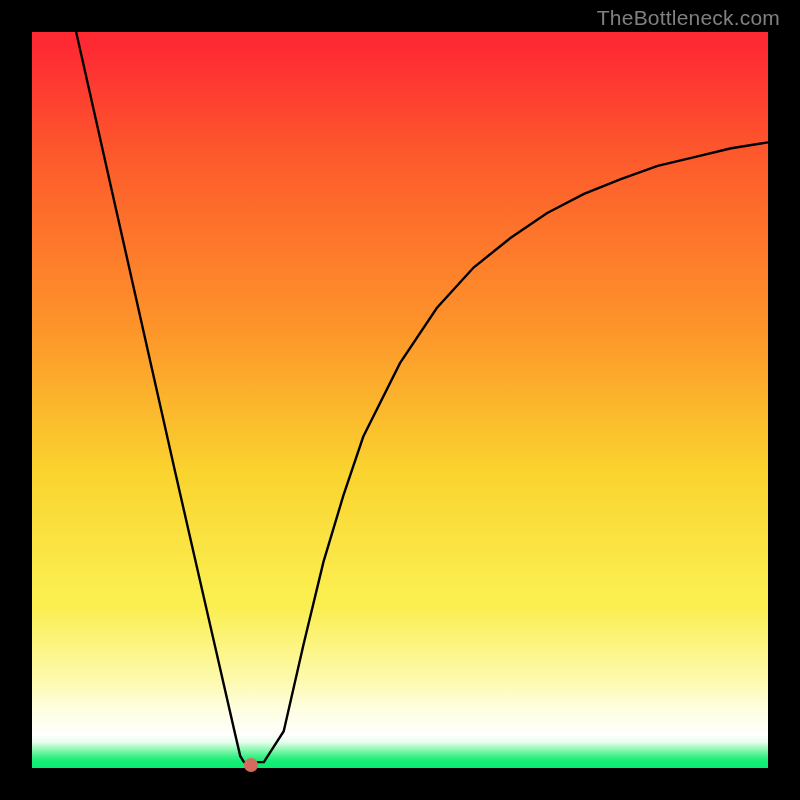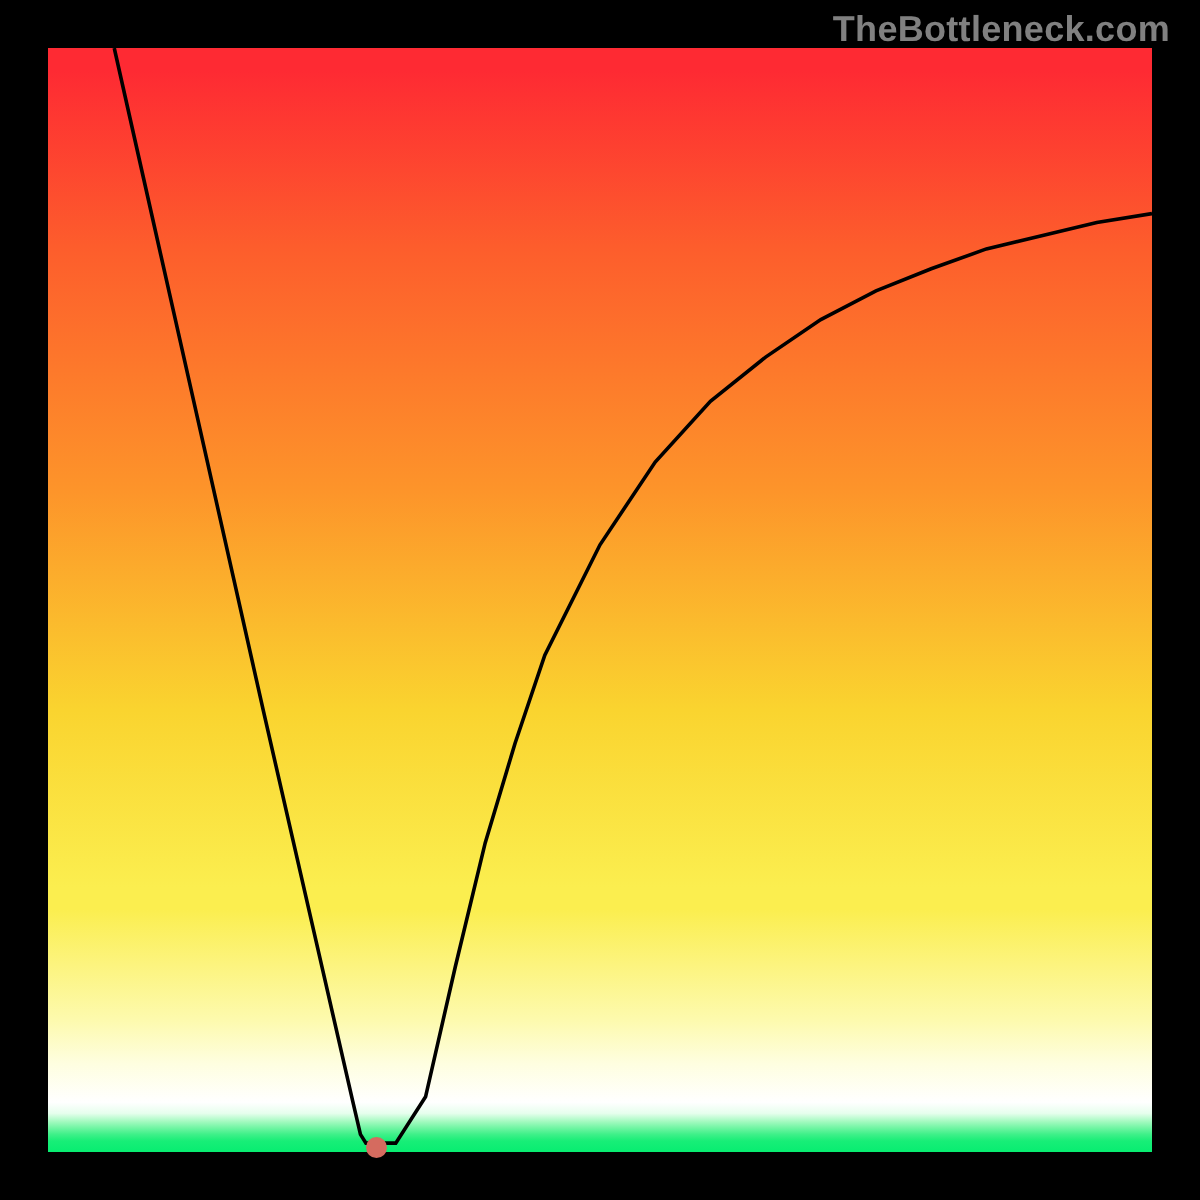--- a/index.html
+++ b/index.html
@@ -59,22 +59,22 @@
     border-radius: 50%;
     background: #d56b5f;
     transform: translate(-50%, -50%);
     pointer-events: none;
   }
   .watermark {
     position: absolute;
     top: 6px;
     right: 20px;
     color: #808080;
-    font-size: 24px;
-    font-weight: 700;
+    font-size: 21px;
+    font-weight: 400;
     letter-spacing: 0.2px;
     user-select: none;
   }
 </style>
 </head>
 <body>
 
 <div class="frame">
 
   <div class="plot-area"></div>

